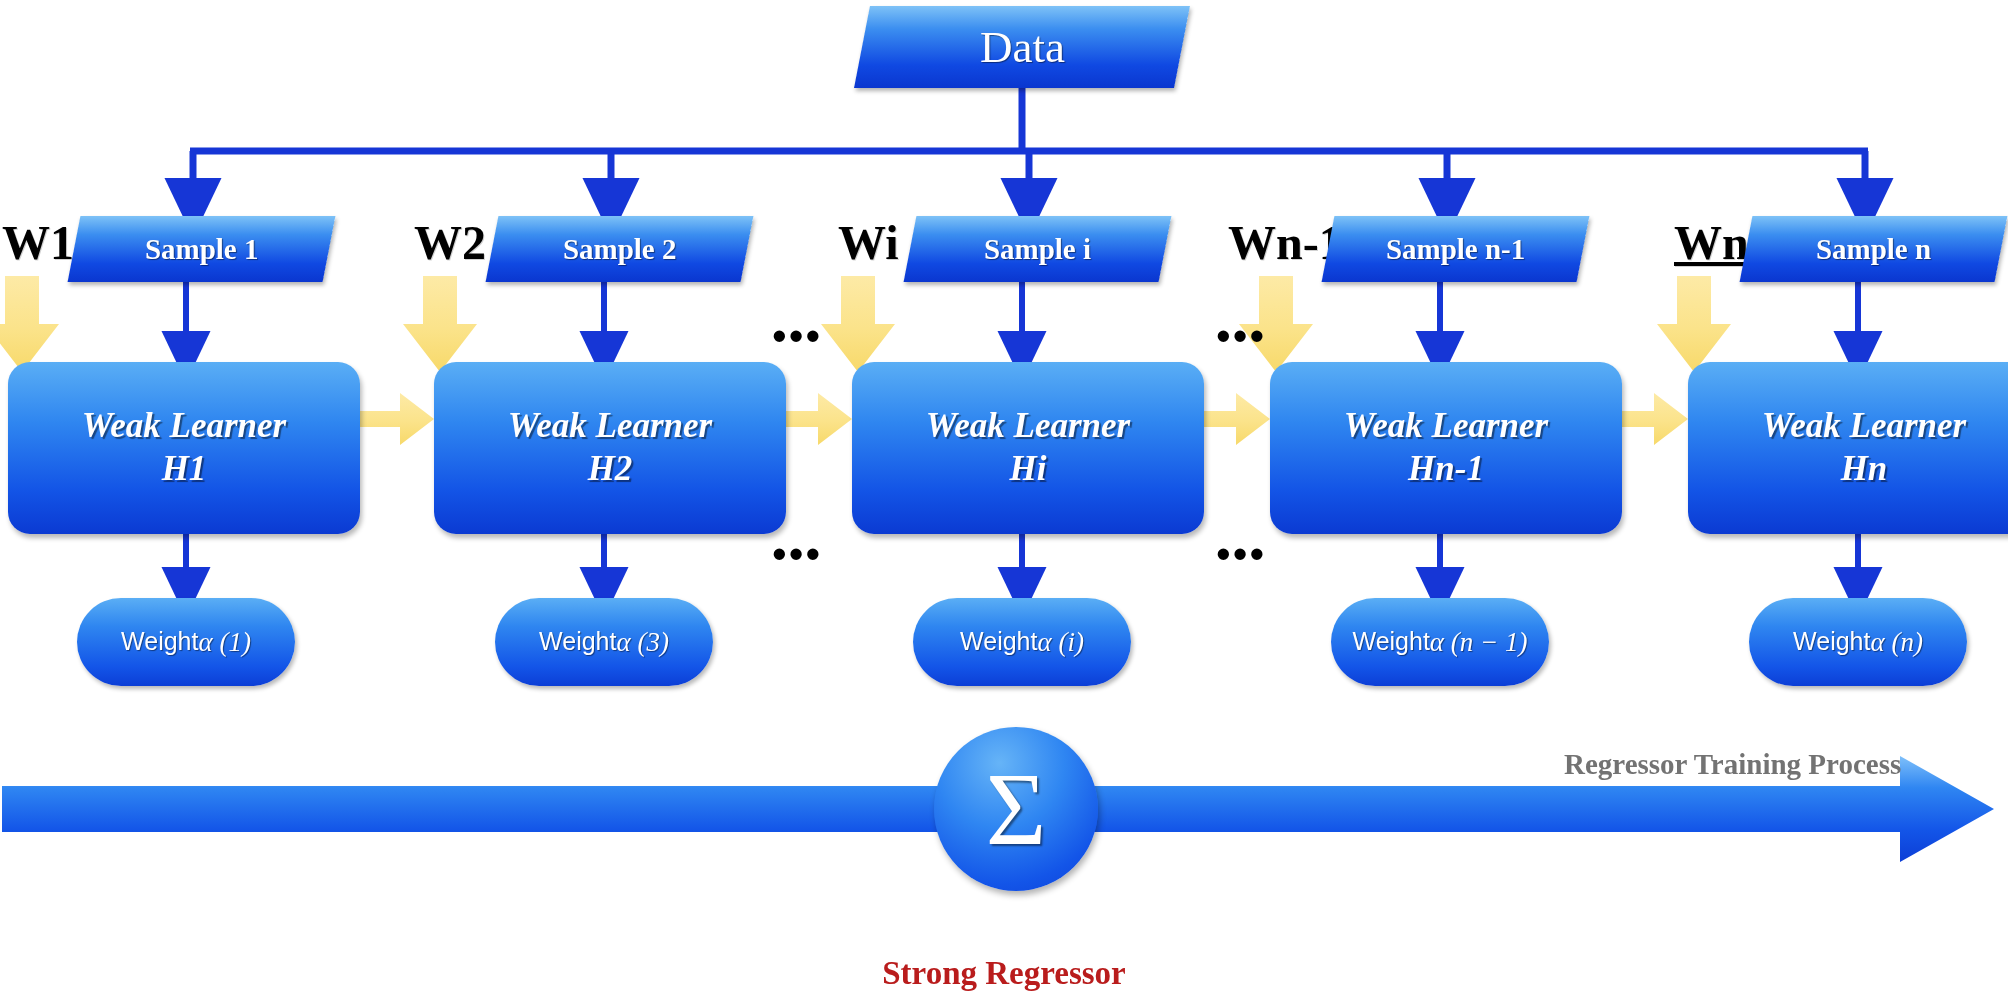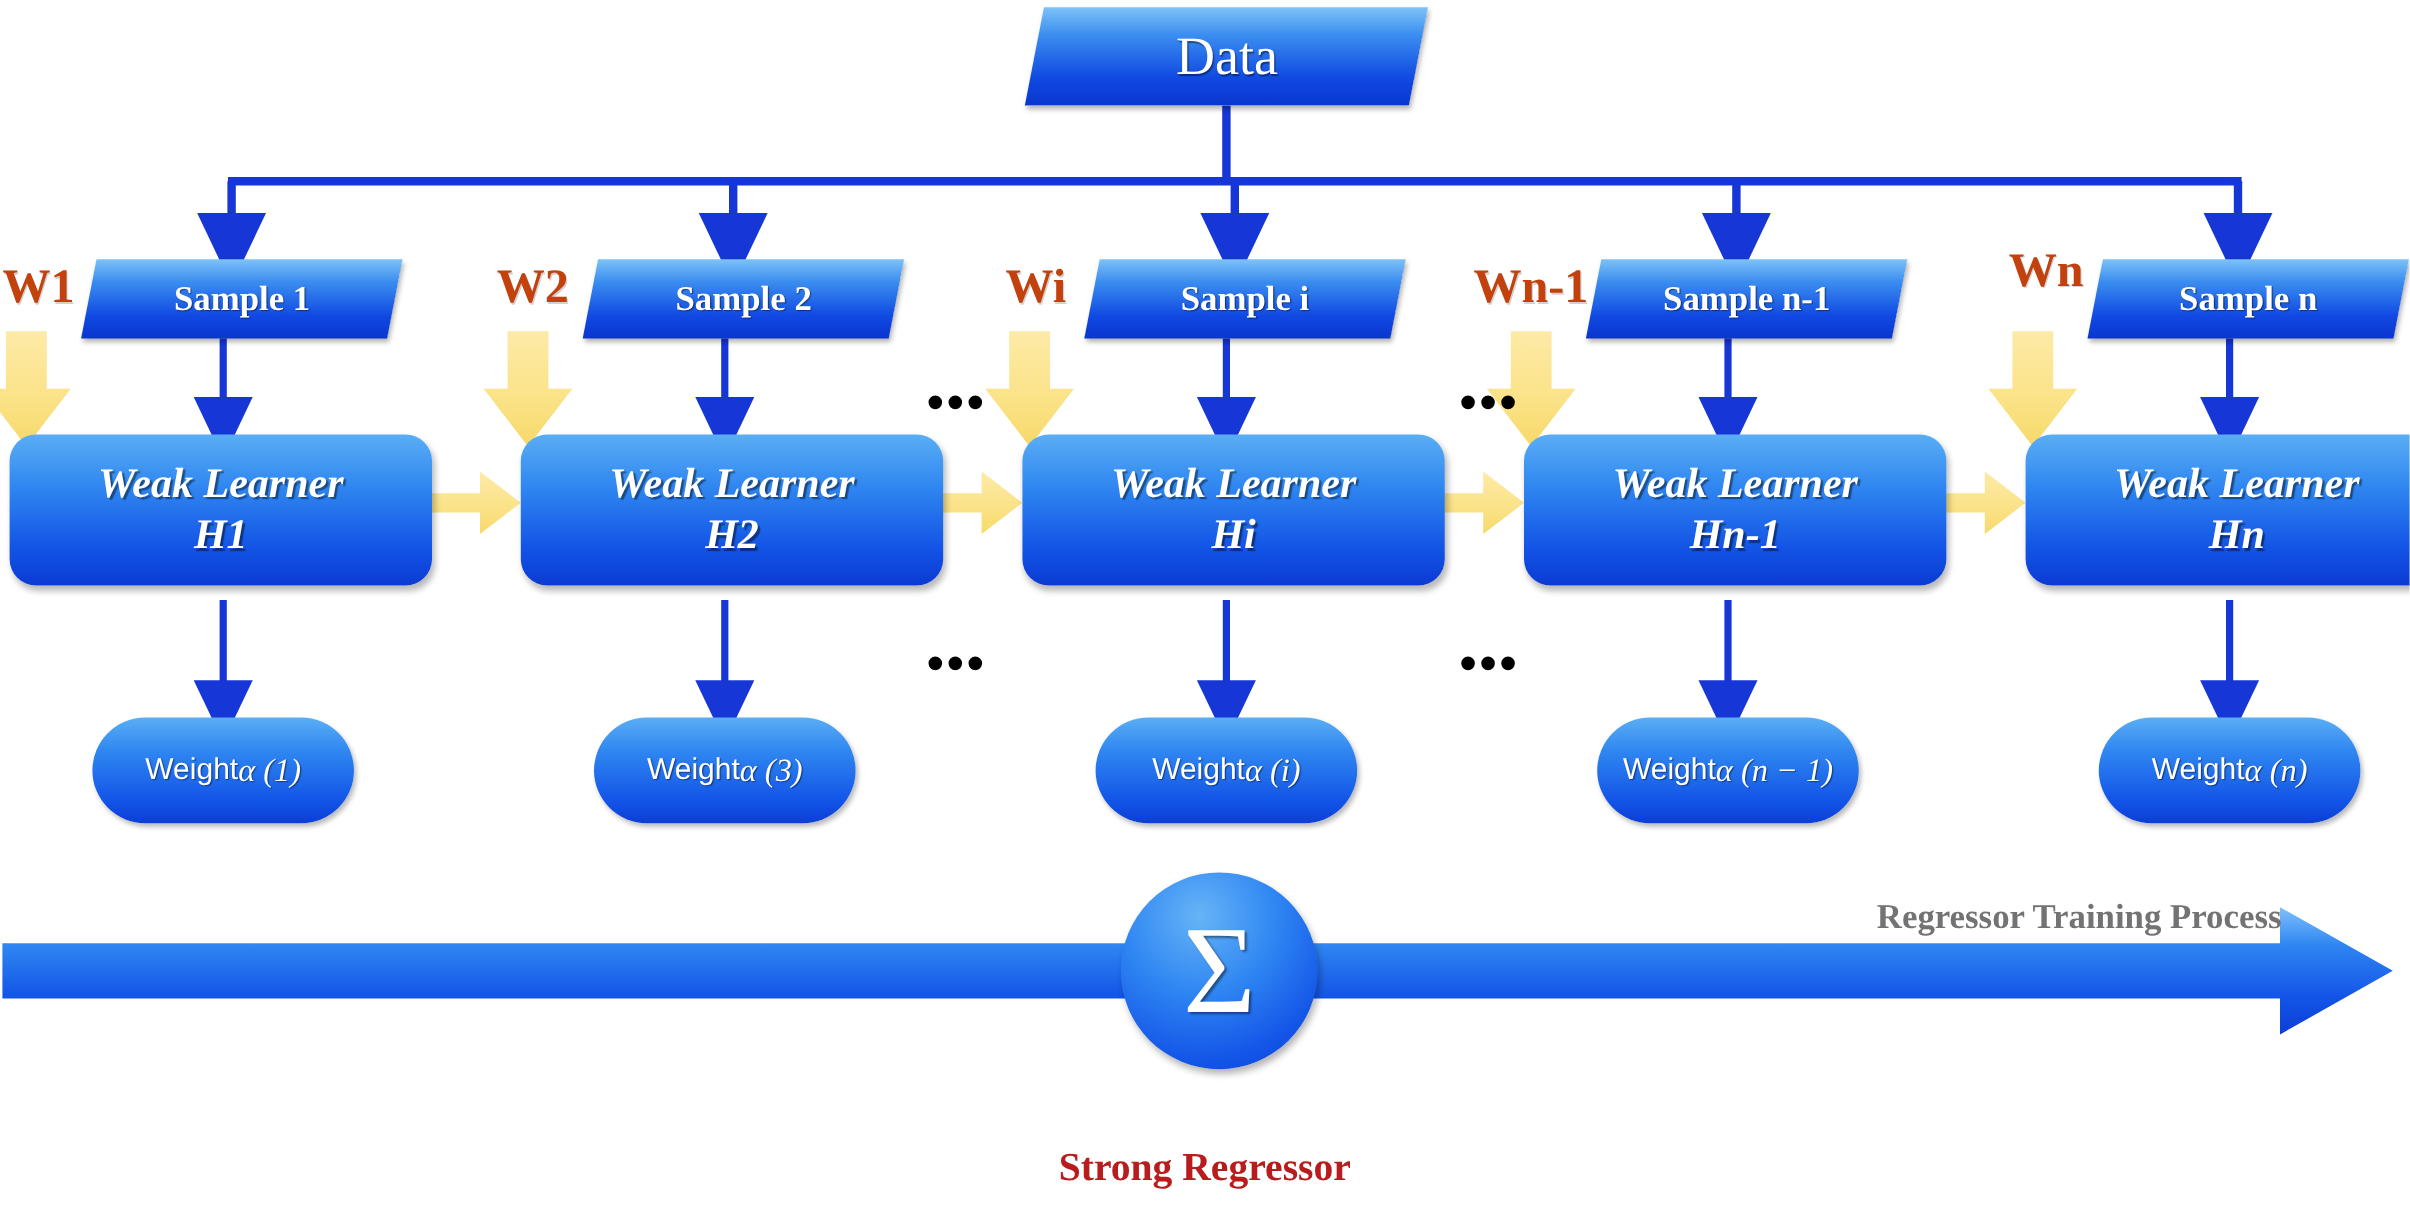--- a/index.html
+++ b/index.html
@@ -56,33 +56,33 @@
     top: 216px;
     width: 255px;
     height: 66px;
     font-size: 29px;
     font-weight: bold;
   }
 
   
   .w-label {
     position: absolute;
-    color: #c2410c;
-    font-size: 40px;
+    color: #000000;
+    font-size: 48px;
     font-weight: bold;
     font-family: "Liberation Serif", "DejaVu Serif", serif;
     white-space: nowrap;
     text-shadow: 1px 1px 0 rgba(0,0,0,0.18);
   }
 
   
   .learner {
     position: absolute;
     top: 362px;
-    height: 126px;
+    height: 172px;
     border-radius: 22px;
     background: linear-gradient(to bottom, #5aaef5 0%, #2f86f0 35%, #1354e6 75%, #0b3ad2 100%);
     box-shadow: 2px 4px 5px rgba(0,0,0,0.28);
     color: #ffffff;
     display: flex;
     flex-direction: column;
     align-items: center;
     justify-content: center;
     font-weight: bold;
     font-style: italic;
@@ -245,21 +245,21 @@
   </svg>
 
   <div class="para" id="data-node">
     <span>Data</span>
   </div>
 
   <div class="w-label" style="left:2px;  top:215px;">W1</div>
   <div class="w-label" style="left:414px; top:215px;">W2</div>
   <div class="w-label" style="left:838px; top:215px;">Wi</div>
   <div class="w-label" style="left:1228px;top:215px;">Wn-1</div>
-  <div class="w-label" style="left:1674px;top:201px;">Wn</div>
+  <div class="w-label" style="left:1674px;top:215px;text-decoration:underline;">Wn</div>
 
   <div class="para sample-node" style="left:74px;">
     <span>Sample 1</span>
   </div>
   <div class="para sample-node" style="left:492px;">
     <span>Sample 2</span>
   </div>
   <div class="para sample-node" style="left:910px;">
     <span>Sample i</span>
   </div>

